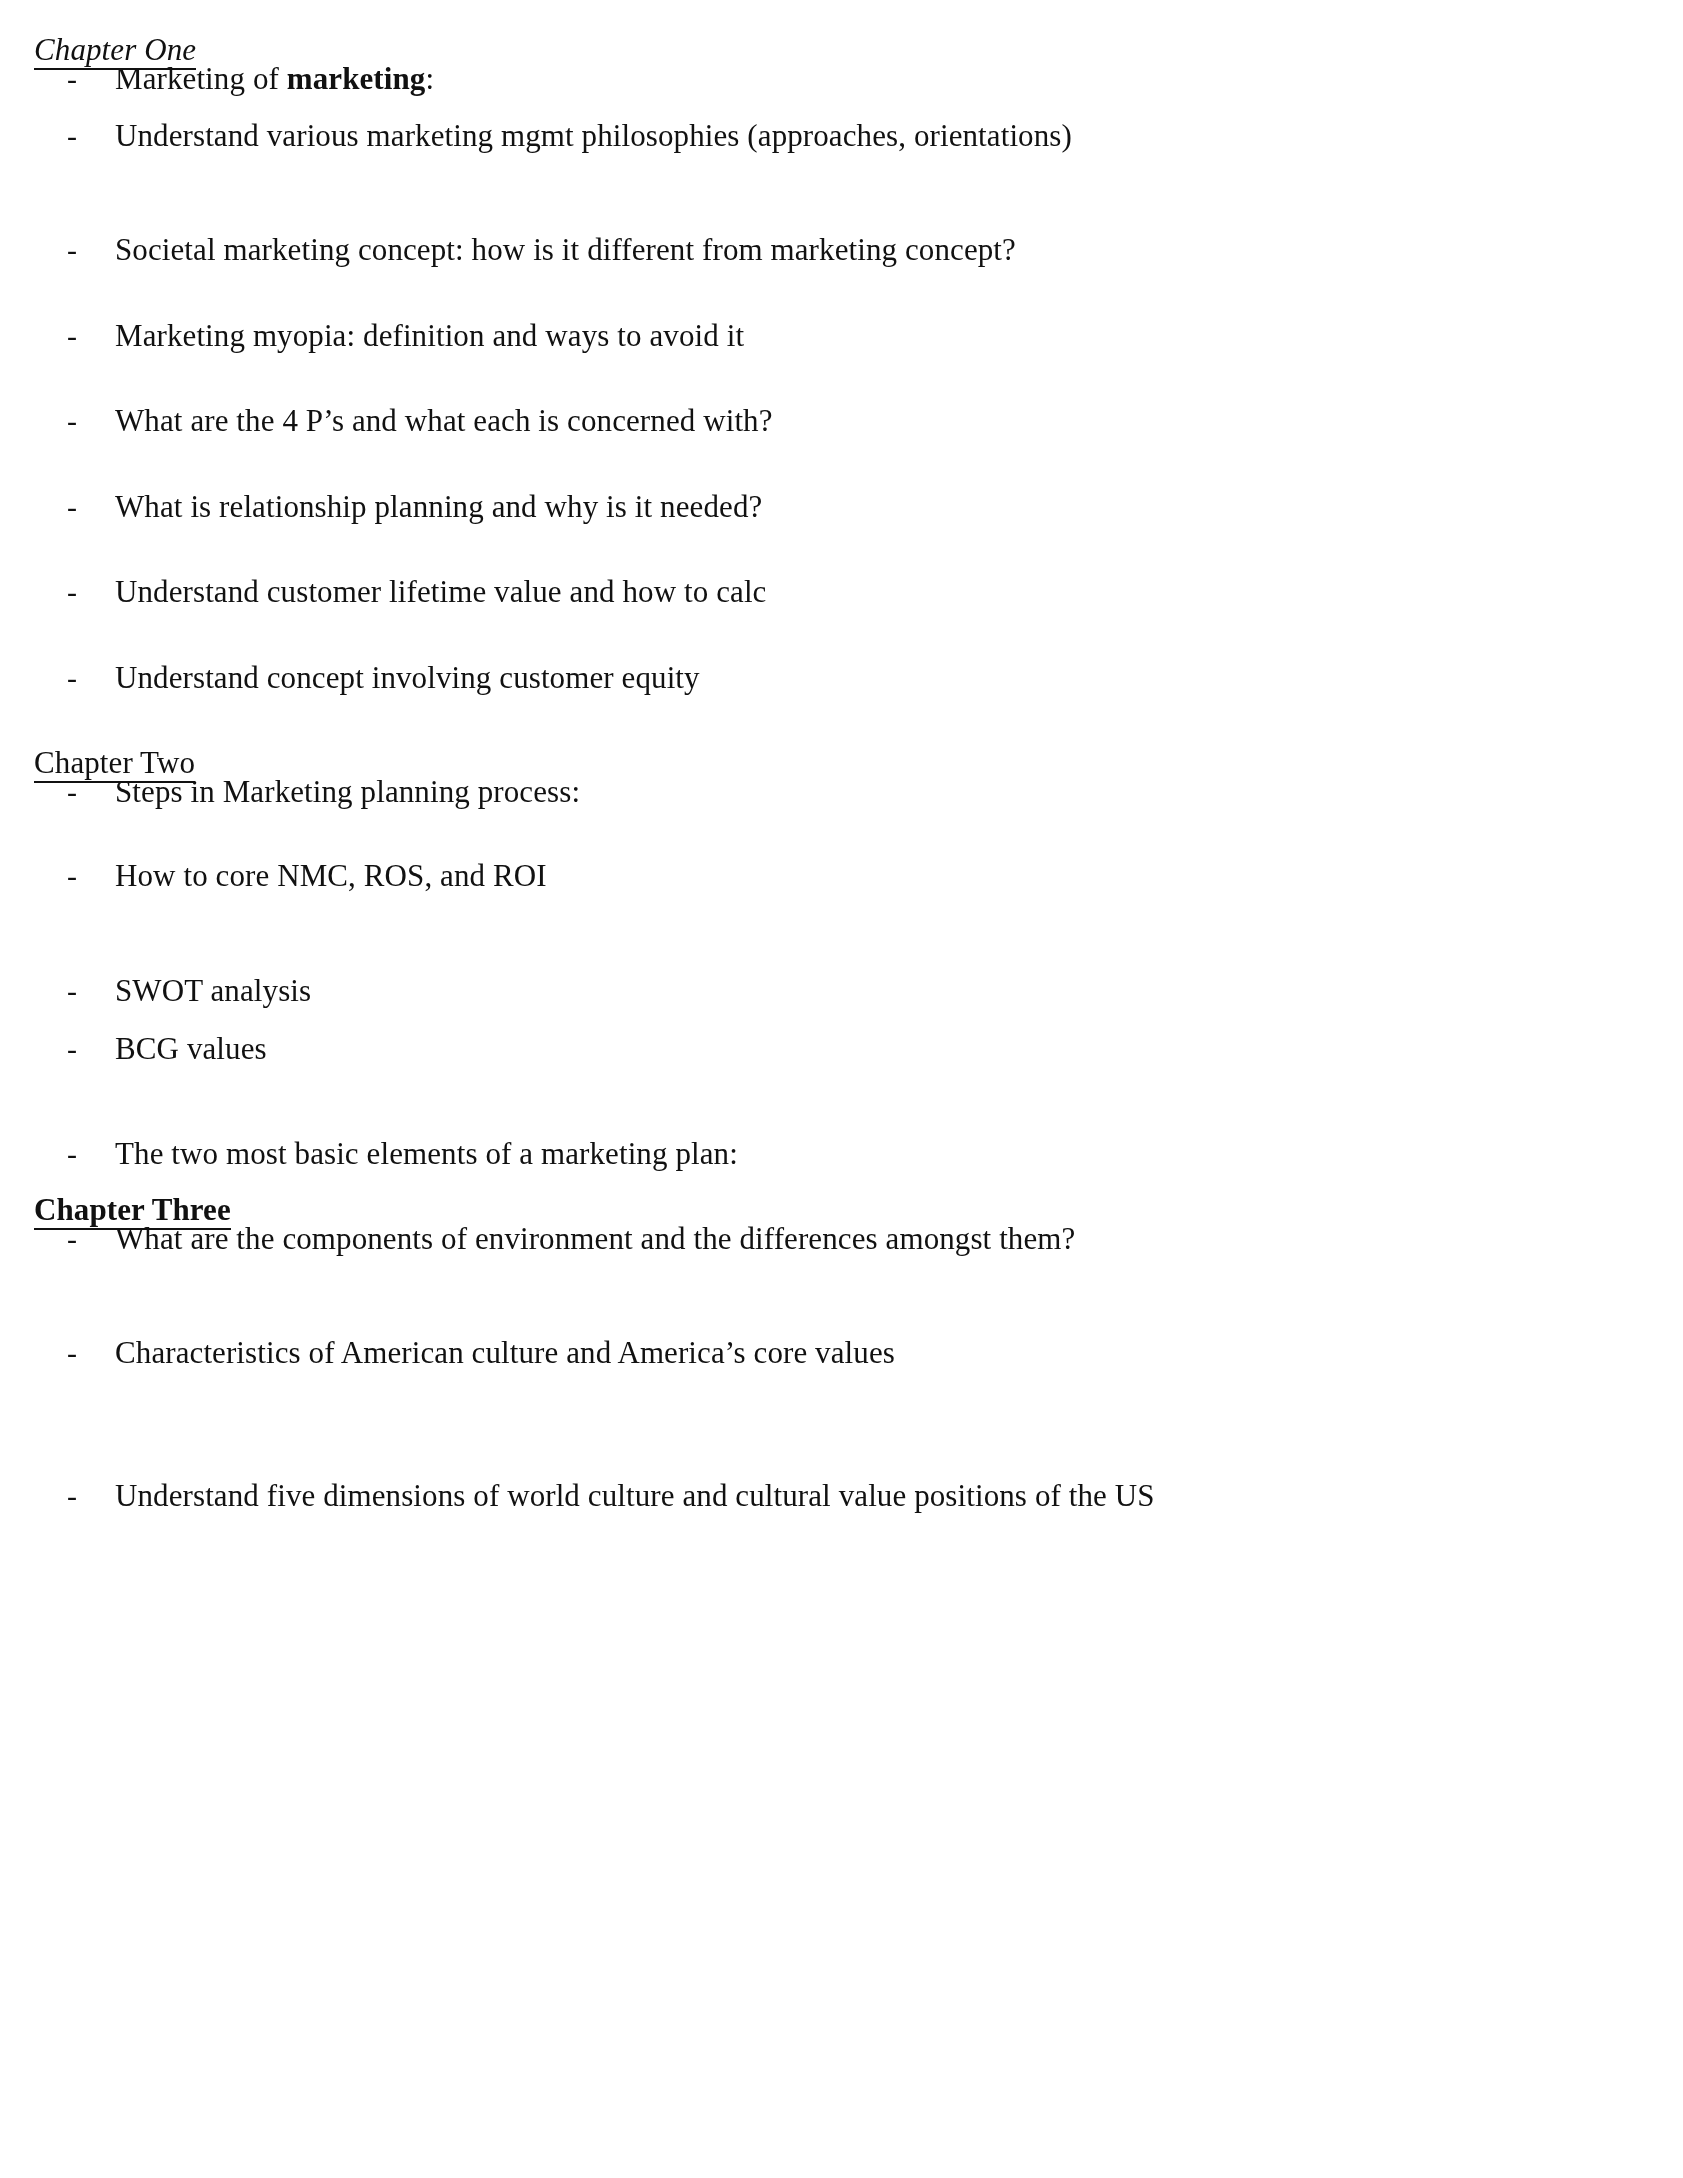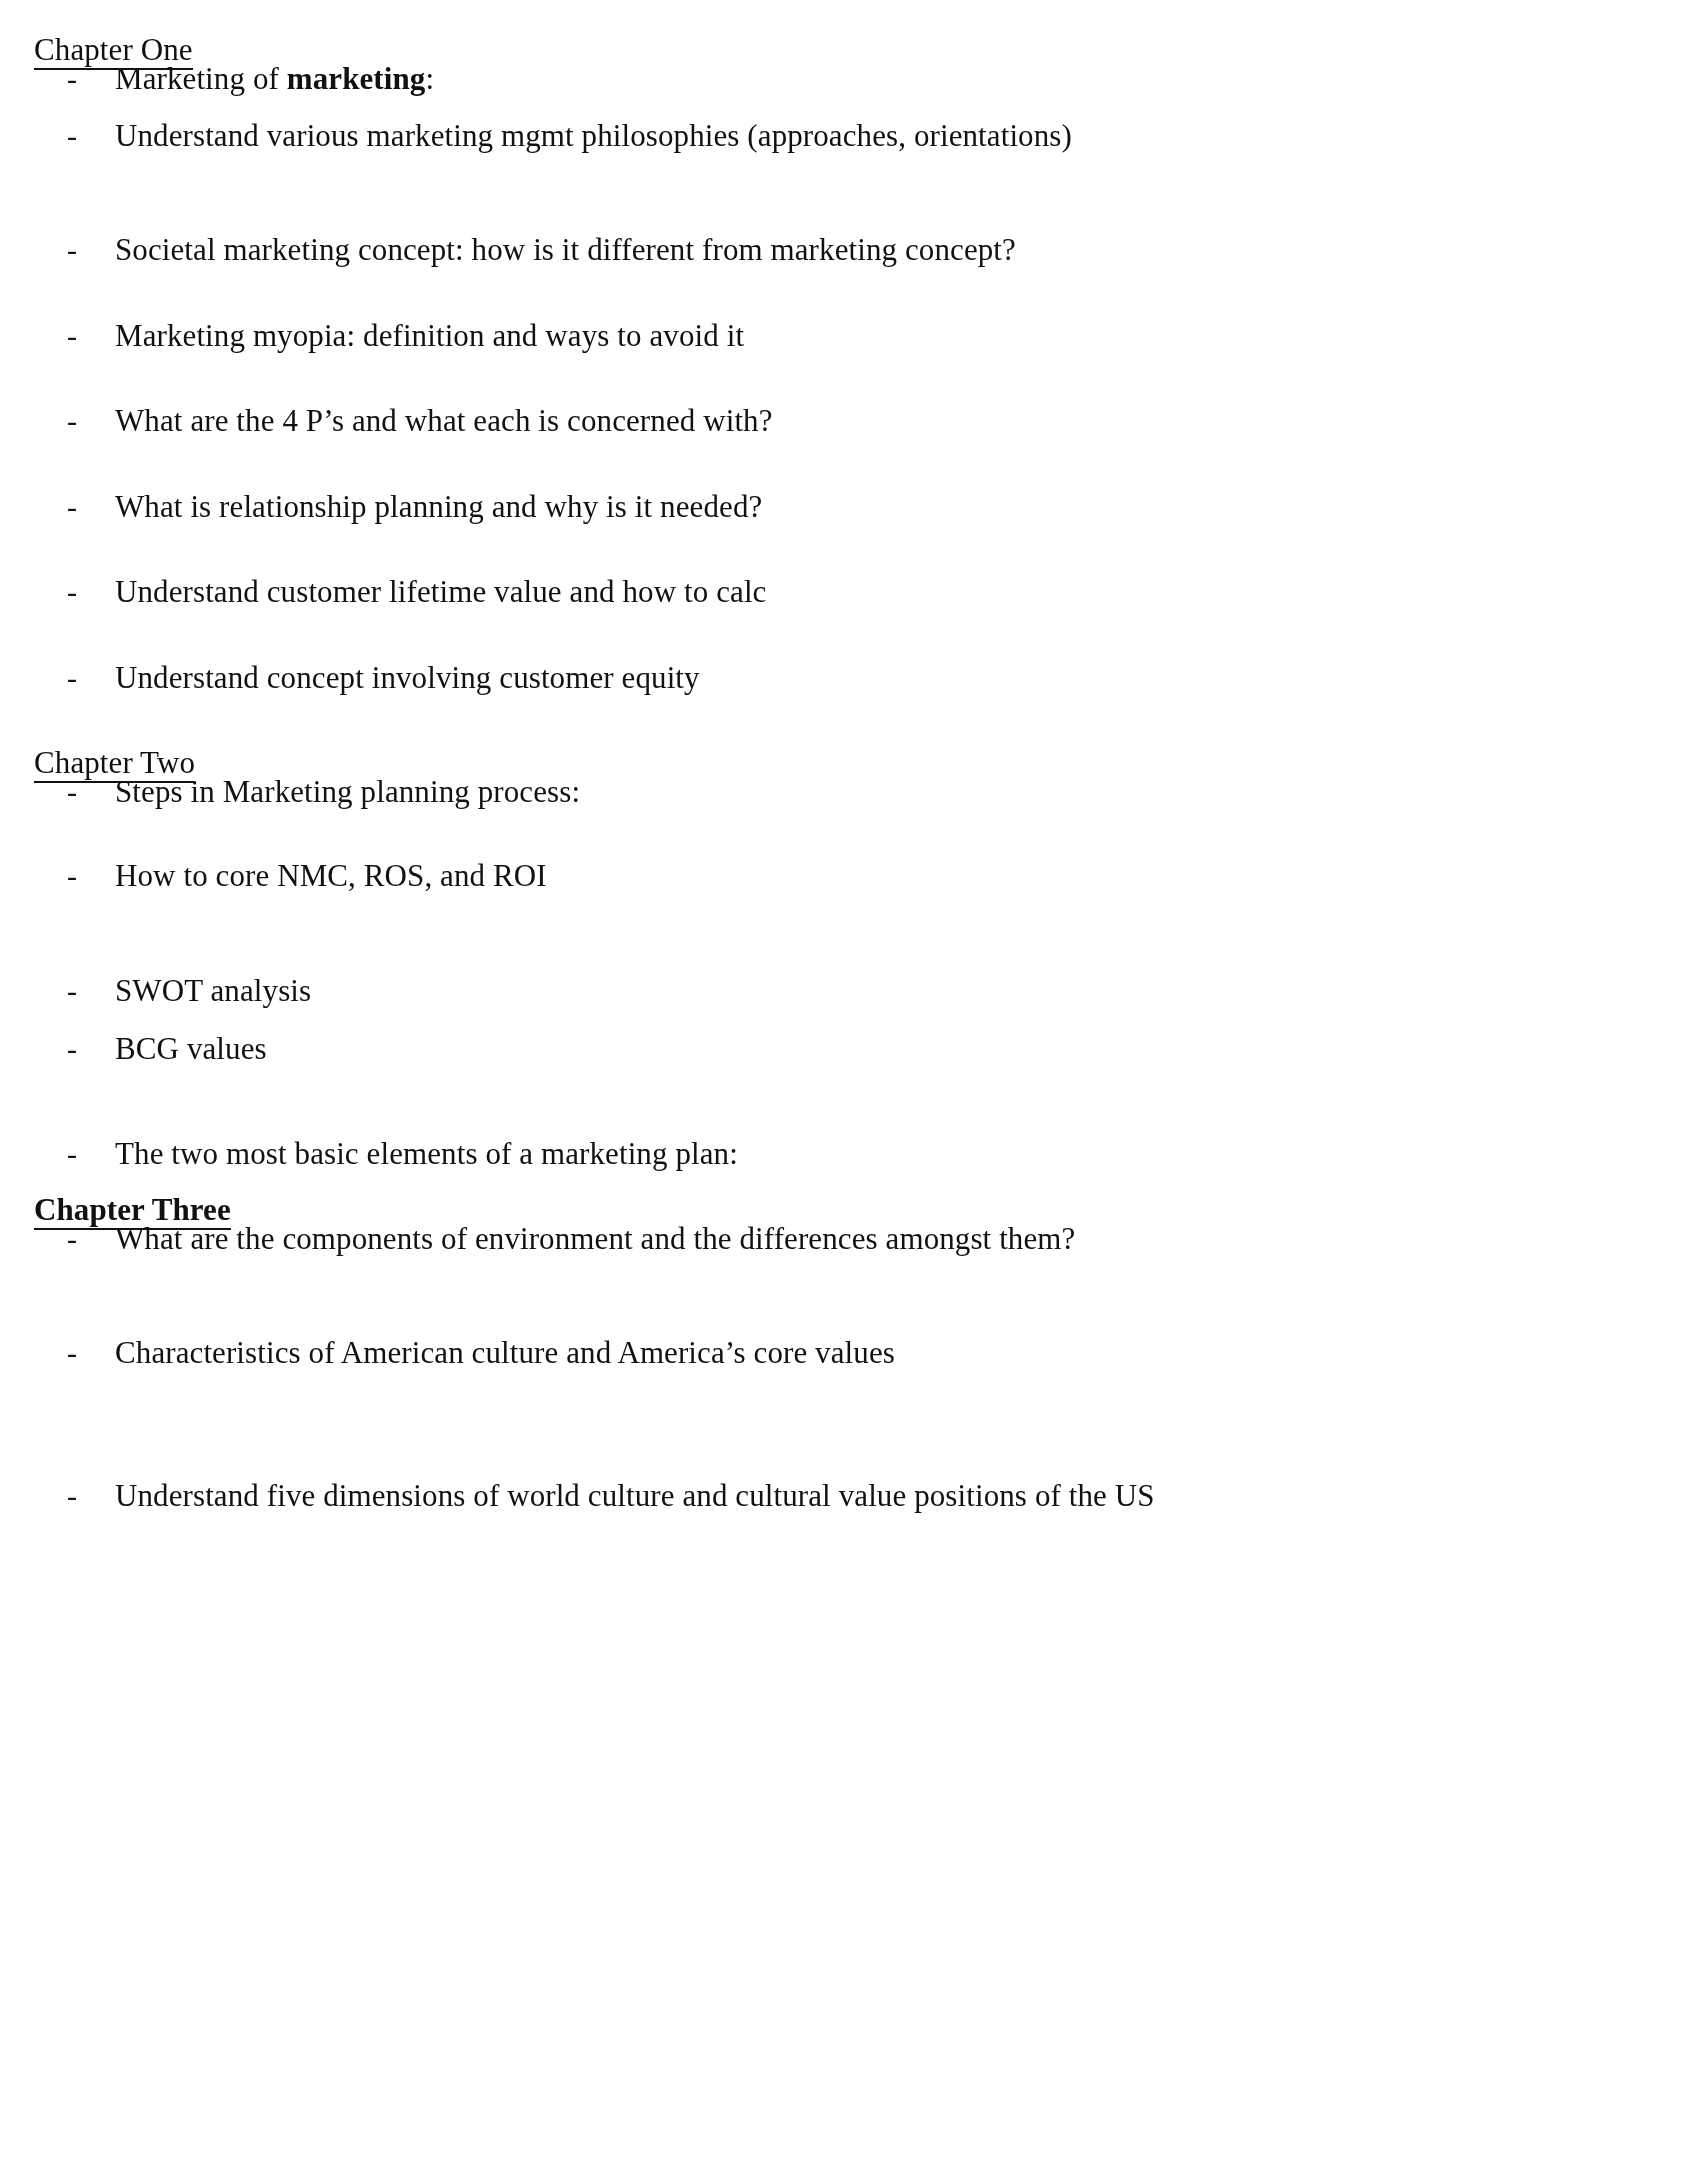--- a/index.html
+++ b/index.html
@@ -67,21 +67,21 @@
     font-weight: 700;
     text-align: center;
   }
   
 </style>
 </head>
 <body>
 
 <div id="page" style="background: rgb(255, 255, 255);">
   <div class="doc-body" id="doc-body">
-      <div class="chapter-heading" style="position: absolute; left: 34px; top: 34px;"><span class="ch-text">Chapter One</span></div>
+      <div class="chapter-heading" style="position: absolute; left: 34px; top: 34px; font-style: italic;"><span class="ch-text">Chapter One</span></div>
       <div class="bullet-row" style="position: absolute; left: 67px; top: 63px;">
         <span class="bullet-mark">-</span>
         <span class="bullet-text"><span>Marketing of </span><b>marketing</b><span>:</span></span>
       </div>
       <div class="bullet-row" style="position: absolute; left: 67px; top: 120px;">
         <span class="bullet-mark">-</span>
         <span class="bullet-text">Understand various marketing mgmt philosophies (approaches, orientations)</span>
       </div>
       <div class="bullet-row" style="position: absolute; left: 67px; top: 234px;">
         <span class="bullet-mark">-</span>

